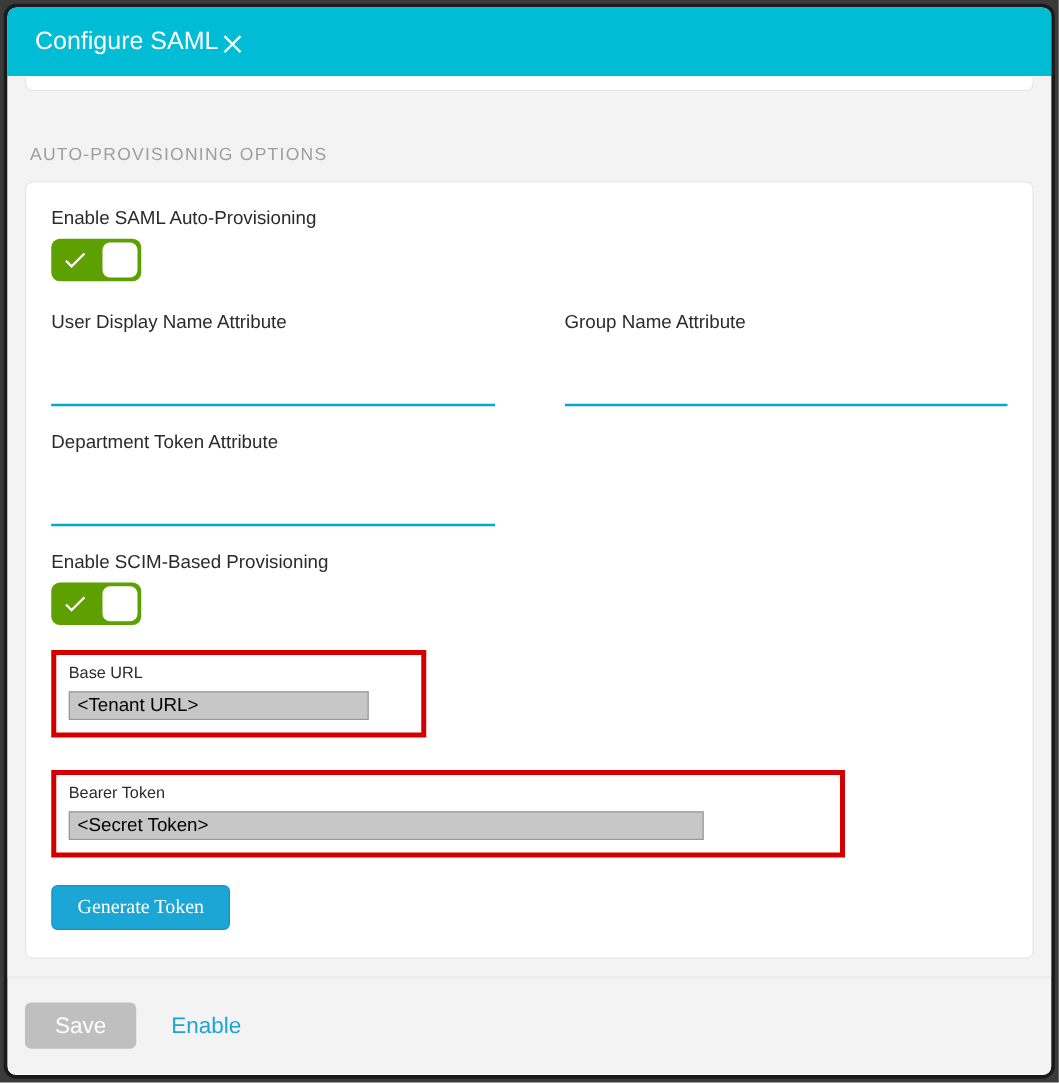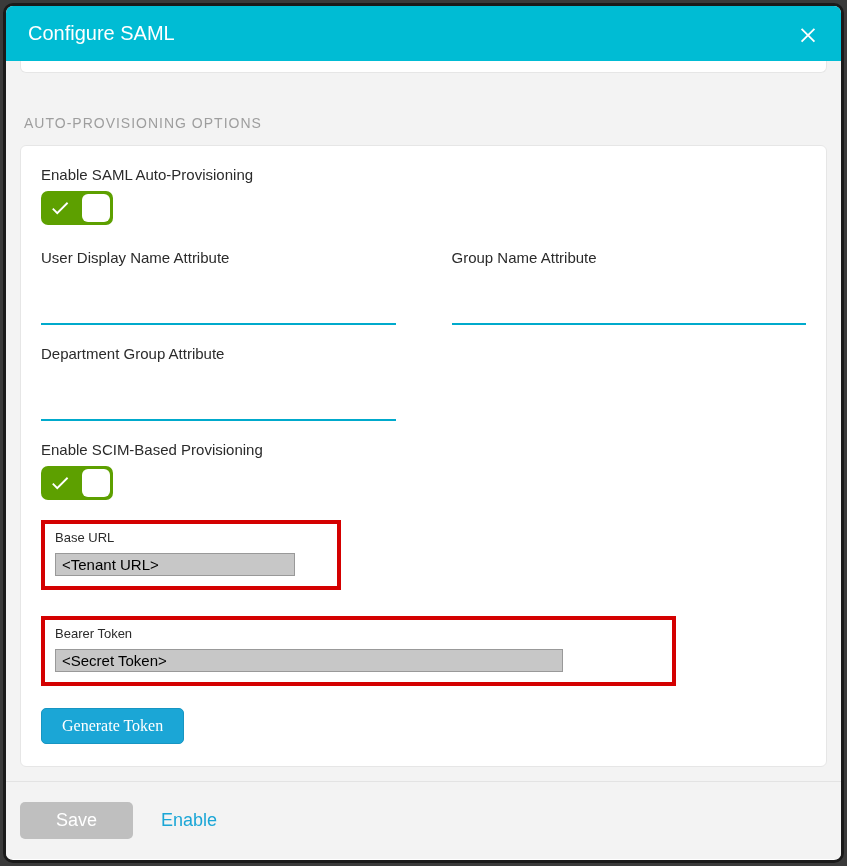--- a/index.html
+++ b/index.html
@@ -22,21 +22,21 @@
       height: 860px;
       margin: 3px;
       overflow: hidden;
       position: relative;
     }
     .modal-header {
       background: #00bcd4;
       color: #fff;
       padding: 16px 22px;
       display: flex;
-      justify-content: space-between;
+      justify-content: flex-start;
       align-items: center;
     }
     .modal-header .title {
       font-size: 20px;
       font-weight: 400;
     }
     .close-icon {
       cursor: pointer;
       width: 22px;
       height: 22px;
@@ -188,21 +188,21 @@
       align-items: center;
       gap: 28px;
     }
     .save-btn {
       background: #bfbfbf;
       color: #fff;
       border: none;
       border-radius: 5px;
       font-size: 18px;
       font-weight: 500;
-      padding: 8px 36px;
+      padding: 8px 24px;
       cursor: pointer;
     }
     .cancel-link {
       color: #1ba6d6;
       font-size: 18px;
       cursor: pointer;
     }
     .prev-card-bottom {
       background: #fff;
       border: 1px solid #e6e6e6;
@@ -249,21 +249,21 @@
             <input type="text" class="text-input" style="">
           </div>
           <div class="col">
             <span class="field-label">Group Name Attribute</span>
             <input type="text" class="text-input" style="">
           </div>
         </div>
 
         <div class="two-col">
           <div class="col">
-            <span class="field-label">Department Group Attribute</span>
+            <span class="field-label">Department Token Attribute</span>
             <input type="text" class="text-input" style="">
           </div>
           <div class="col"></div>
         </div>
 
         <div class="field-group" style="margin-top:8px; margin-bottom:0;">
           <span class="field-label">Enable SCIM-Based Provisioning</span>
           <div class="toggle">
             <svg class="check" viewBox="0 0 24 24">
                 <path fill="#fff" d="M9 16.17l-4.17-4.17L3.4 13.41 9 19l12-12-1.41-1.42z"></path>

